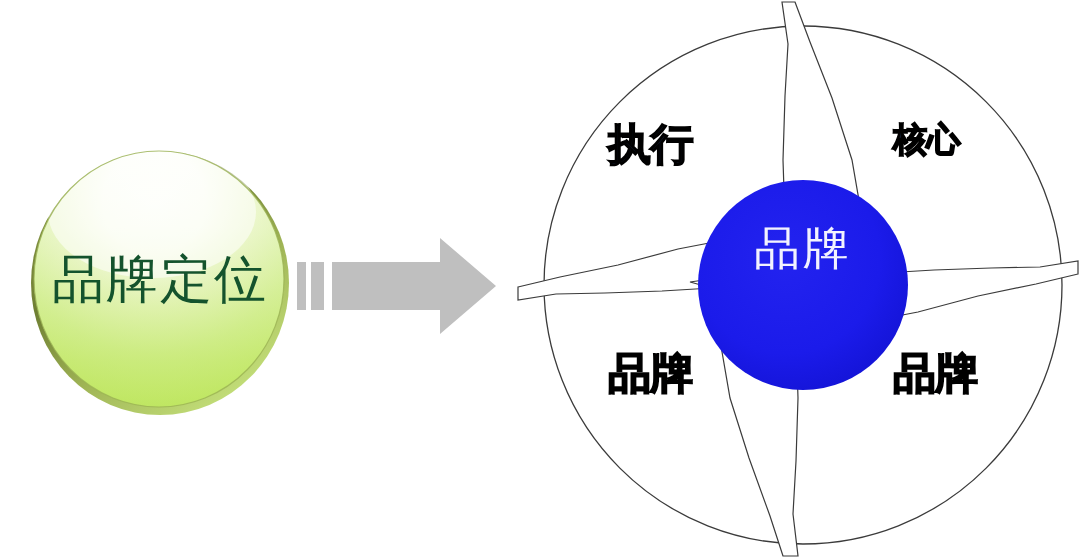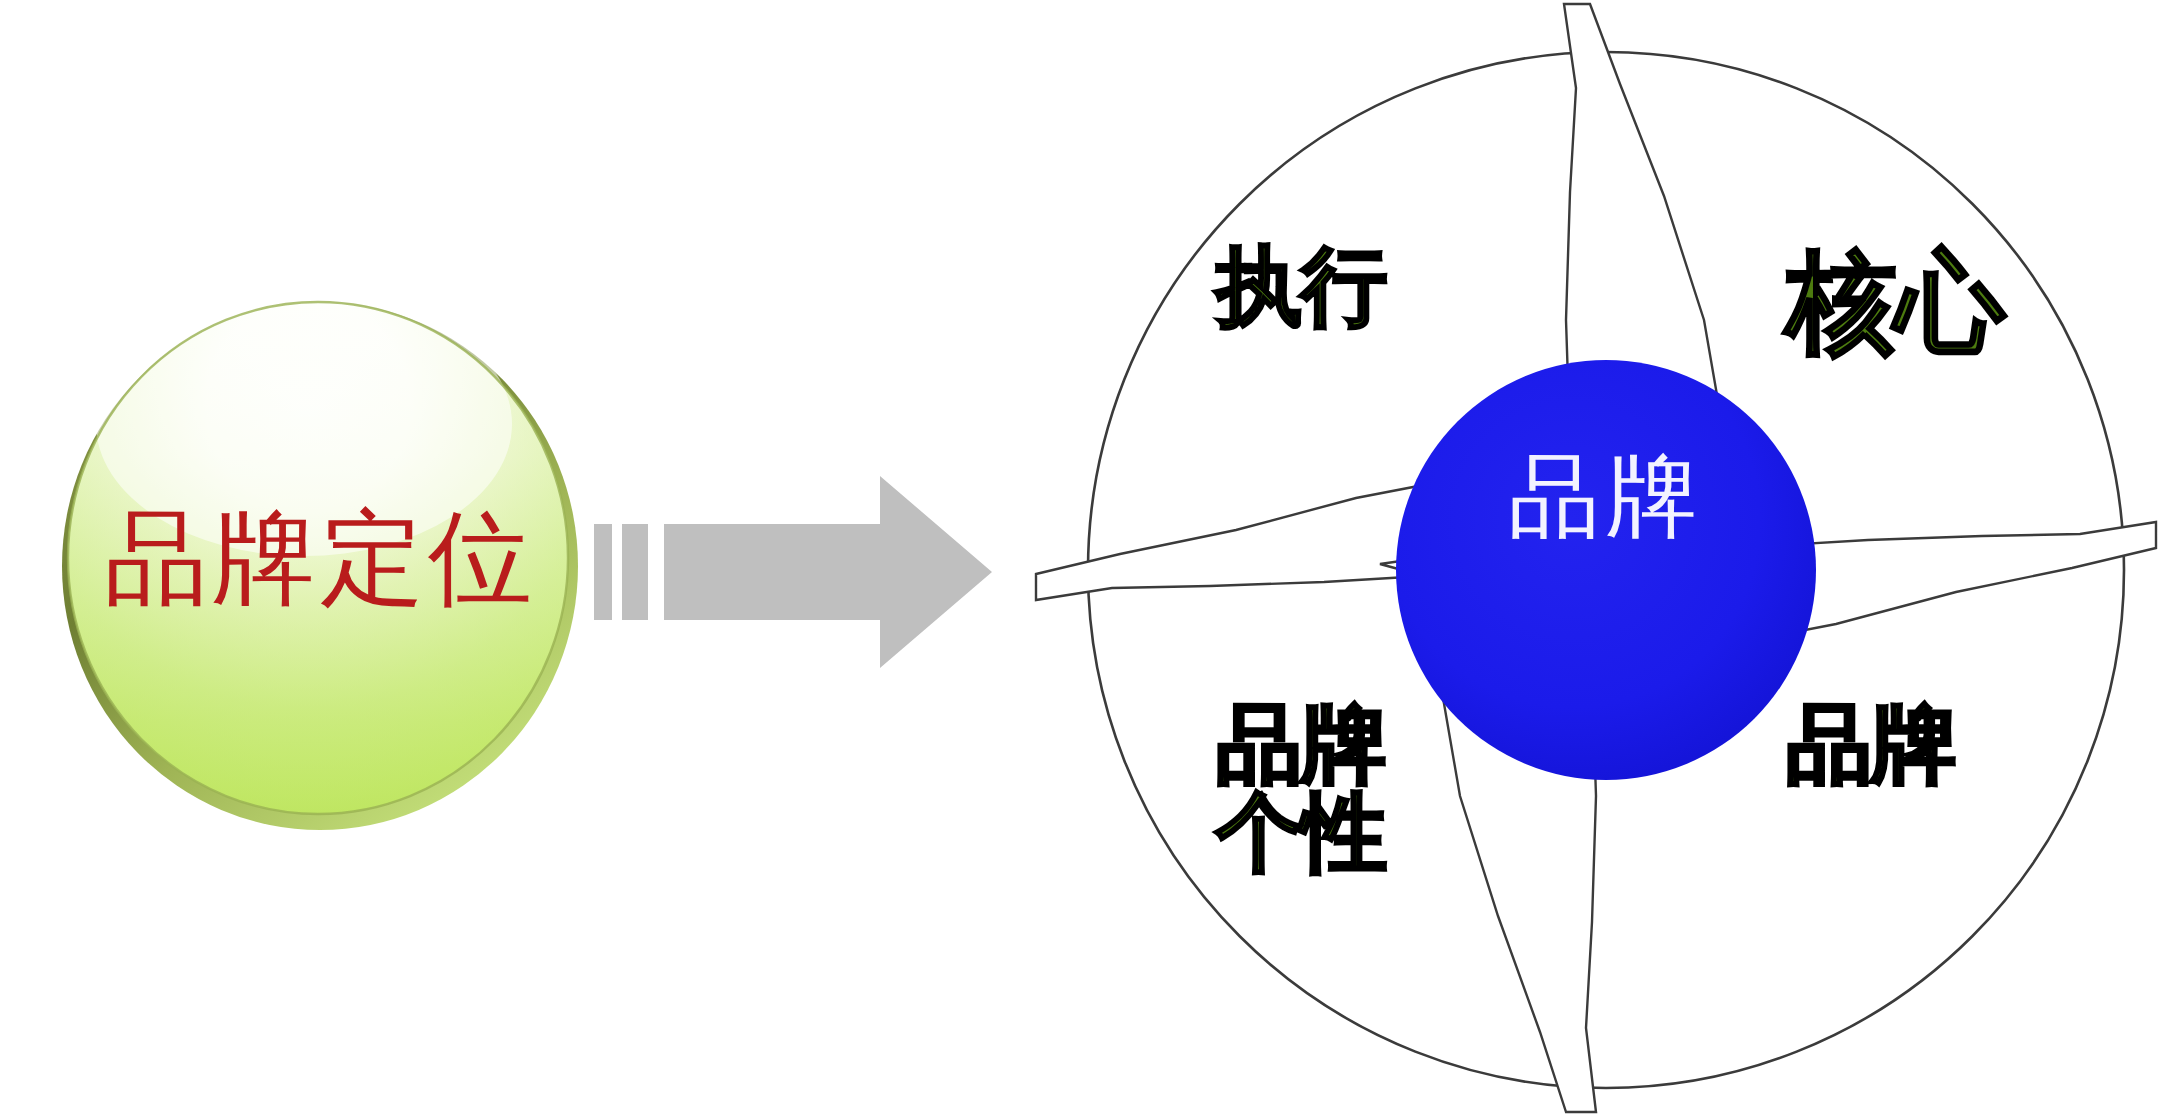--- a/index.html
+++ b/index.html
@@ -28,46 +28,46 @@
   .txt-layer {
     position: absolute;
     left: 0;
     top: 0;
     width: 1080px;
     height: 559px;
     pointer-events: none;
   }
   .lbl {
     position: absolute;
-    font-family: Liberation Sans, sans-serif;
+    font-family: Liberation Serif, serif;
     font-weight: 700;
-    color: #4d7c0f;
+    color: #0f172a;
     line-height: 1.02;
     letter-spacing: -0.5px;
     white-space: nowrap;
     text-align: right;
     -webkit-text-stroke: 1.6px #000000;
   }
   .lbl .ln { display: block; }
   .lbl-tl { left: 608px; top: 123px; font-size: 43px; }
-  .lbl-tr { left: 893px; top: 123px; font-size: 55px; }
+  .lbl-tr { left: 893px; top: 123px; font-size: 34px; }
   .lbl-bl { left: 608px; top: 352px; font-size: 43px; }
   .lbl-br { left: 893px; top: 352px; font-size: 43px; }
 
   .sphere-text {
     position: absolute;
     left: 34px;
     top: 245px;
     width: 252px;
     text-align: center;
     font-family: "DejaVu Serif", "Liberation Serif", serif;
     font-weight: 400;
     font-size: 52px;
     letter-spacing: 2px;
-    color: #b91c1c;
+    color: #14532d;
     white-space: nowrap;
   }
   .core-text {
     position: absolute;
     left: 700px;
     top: 220px;
     width: 206px;
     text-align: center;
     font-family: "DejaVu Serif", "Liberation Serif", serif;
     font-weight: 400;
@@ -211,21 +211,20 @@
     <div class="lbl lbl-tl">
       <span class="ln">执行</span>
     </div>
 
     <div class="lbl lbl-tr">
       <span class="ln">核心</span>
     </div>
 
     <div class="lbl lbl-bl">
       <span class="ln">品牌</span>
-      <span class="ln">个性</span>
     </div>
 
     <div class="lbl lbl-br">
       <span class="ln">品牌</span>
     </div>
 
   </div>
 </div>
 
 </body></html>

